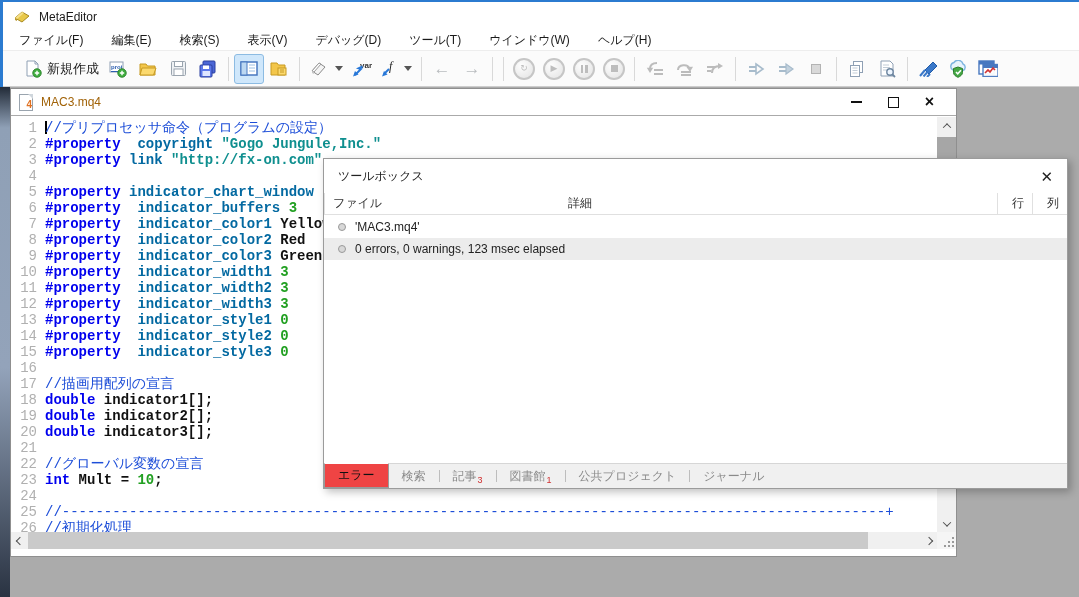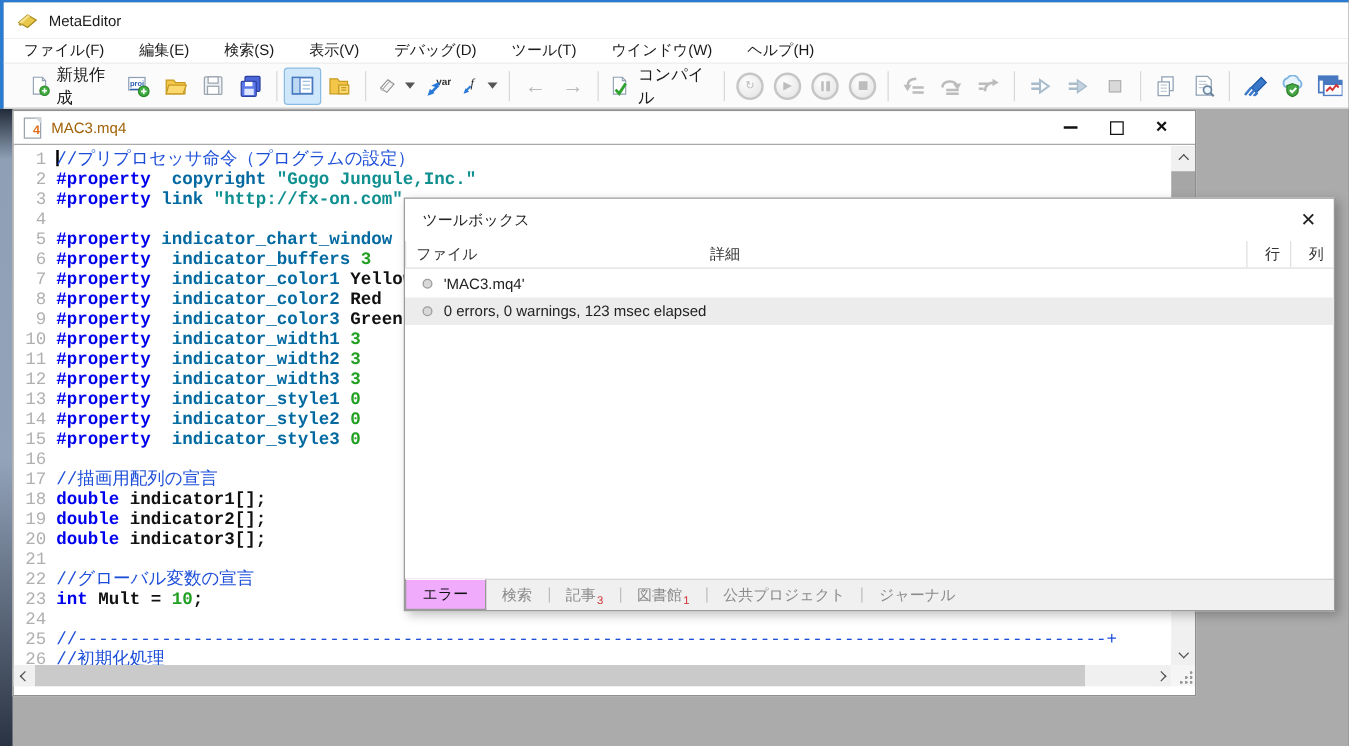--- a/index.html
+++ b/index.html
@@ -99,21 +99,21 @@
   .tb-col.details { flex:1; padding-left:14px; }
   .tb-col.file { width:230px; border-left:1px solid #e0e0e0; }
   .tb-col.line, .tb-col.col { width:35px; border-left:1px solid #e0e0e0; justify-content:flex-end; }
   .tb-row { position:absolute; left:0; right:0; height:22px; display:flex; align-items:center;
     padding-left:14px; gap:9px; font-size:12px; color:#222; }
   .tb-row.r0 { top:57px; } .tb-row.r1 { top:79px; background:#ececec; }
   .bullet { width:8px; height:8px; border-radius:50%; background:#d8d8d8; border:1px solid #9a9a9a; flex:none; }
   .tb-tabs { position:absolute; left:0; right:0; bottom:0; height:25px; background:#f0f0f0;
     border-top:1px solid #d6d6d6; display:flex; align-items:stretch; font-size:12px; color:#8a8a8a; }
   .tb-tab { display:flex; align-items:center; padding:0 13px; position:relative; }
-  .tb-tab.active { background:#f0abfc; border:1px solid #9a9a9a; border-top:1px solid #fff; margin-top:-1px; color:#111; }
+  .tb-tab.active { background:#ef4444; border:1px solid #9a9a9a; border-top:1px solid #fff; margin-top:-1px; color:#111; }
   .tabsep { width:1px; height:12px; background:#bdbdbd; align-self:center; }
   .badge { color:#d03030; font-size:9px; align-self:flex-end; margin:0 0 3px 1px; }
   .badge:empty { display:none; }
 
   svg { display:block; }
 </style>
 </head>
 <body>
 
 <div class="screen">
@@ -221,28 +221,20 @@
       <span class="caret-down"></span>
     </div>
     <div class="tsep"></div>
     <div class="tbtn">
         <span class="glyph-gray">←</span>
       </div>
     <div class="tbtn">
         <span class="glyph-gray">→</span>
       </div>
     <div class="tsep"></div>
-    <div class="tbtn">
-      <svg width="19" height="18" viewBox="0 0 19 18">
-        <path d="M3 1 h8 l3 3 v12 h-11 z" fill="#fff" stroke="#8fa0b4"></path>
-        <path d="M11 1 v3 h3" fill="none" stroke="#8fa0b4"></path>
-        <path d="M5 12 l3.2 3.5 L14 6.5" fill="none" stroke="#2fa32f" stroke-width="2.6"></path>
-      </svg>
-      <span>コンパイル</span>
-    </div>
     <div class="tsep"></div>
     <div class="tbtn">
         <span class="roundbtn">
           <span class="g">↻</span>
         </span>
       </div>
     <div class="tbtn">
         <span class="roundbtn">
           <span class="g">▶</span>
         </span>

